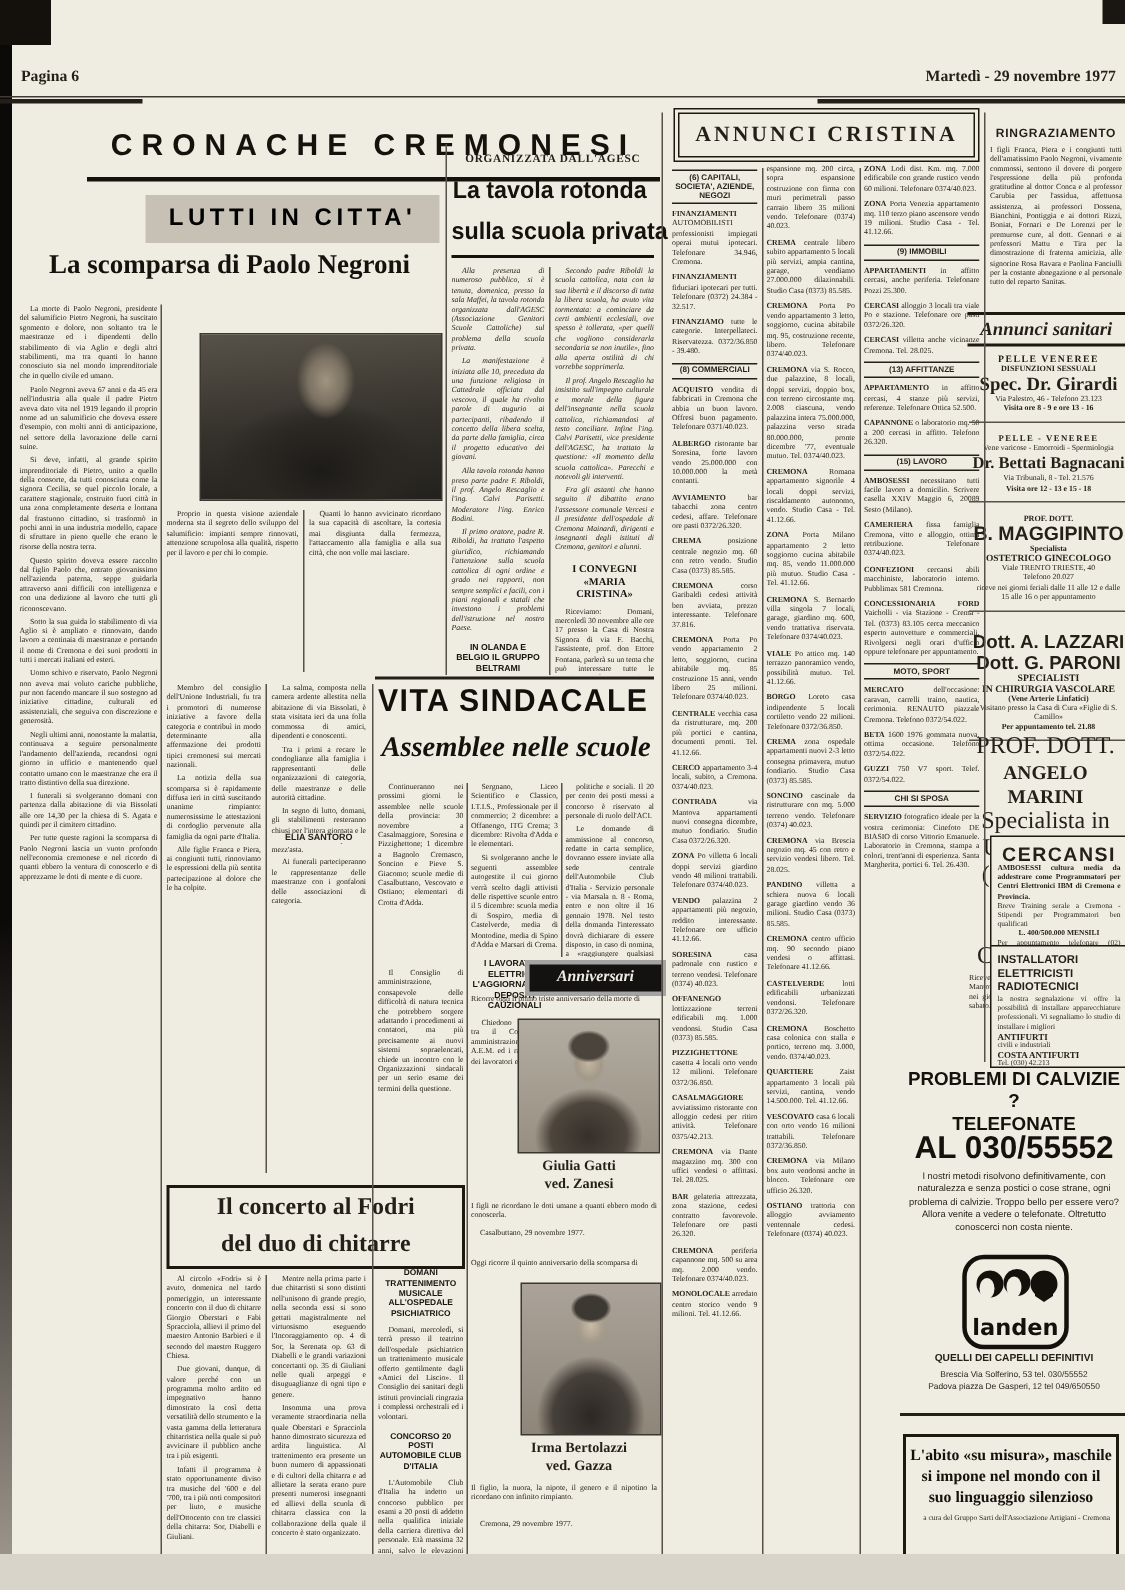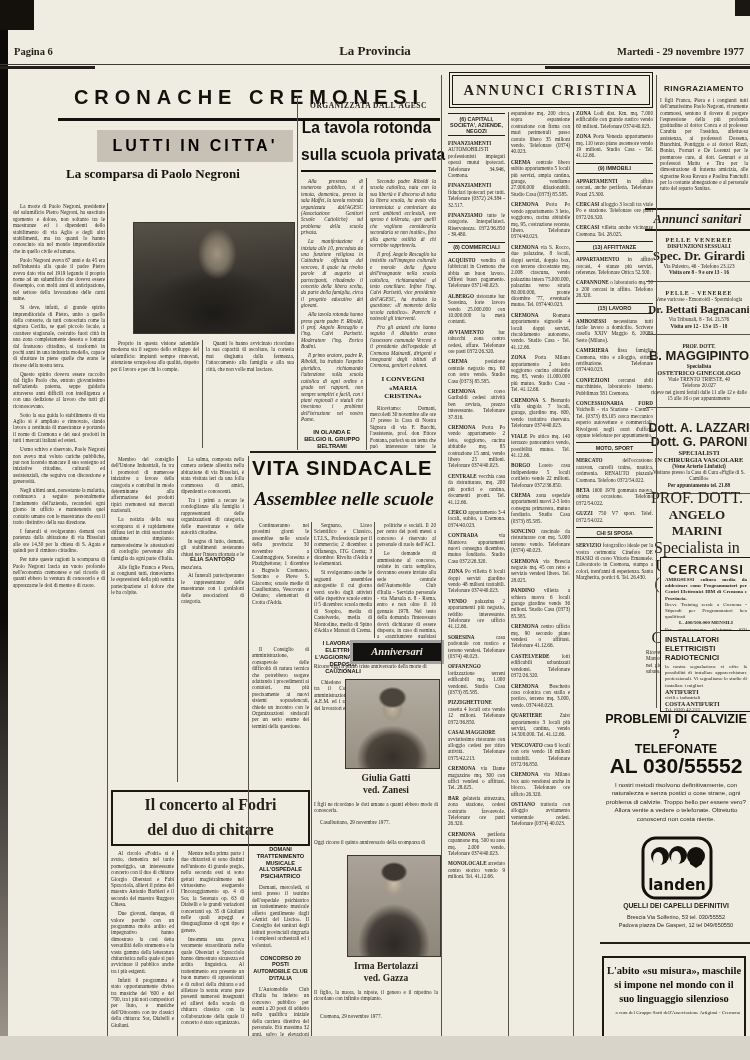--- a/index.html
+++ b/index.html
@@ -15,21 +15,21 @@
   .sub{font-family:"Liberation Sans","DejaVu Sans",sans-serif;font-weight:700;text-align:center;
        font-size:6.3px;line-height:7.6px;margin:4px 1px;color:#18140f;}
   .byline{font-family:"Liberation Sans","DejaVu Sans",sans-serif;font-weight:700;font-size:6px;text-align:center;background:#efece2;}
   
   .masthead{font-weight:700;font-size:13px;text-align:center;}
   .pgnum,.pgdate{font-weight:700;font-size:10.5px;}
   .section-banner{font-family:"Liberation Sans","DejaVu Sans",sans-serif;font-weight:900;
        font-size:20px;letter-spacing:6px;text-align:center;color:#15110c;white-space:nowrap;}
   .kicker-box{background:#c6c1b4;text-align:center;font-family:"Liberation Sans","DejaVu Sans",sans-serif;
        font-weight:900;font-size:16px;letter-spacing:3px;line-height:32px;color:#000000;}
-  .headline1{font-weight:900;font-size:13px;text-align:center;white-space:nowrap;color:#15110c;}
+  .headline1{font-weight:900;font-size:18px;text-align:center;white-space:nowrap;color:#15110c;}
   .headline2{font-family:"Liberation Sans","DejaVu Sans",sans-serif;font-weight:900;font-size:16px;
        line-height:27px;text-align:center;white-space:nowrap;transform:scaleX(.97);transform-origin:left;color:#15110c;}
   .kicker-sm{font-weight:700;font-size:7.5px;text-align:center;letter-spacing:.5px;}
   .vita-banner{font-family:"Liberation Sans","DejaVu Sans",sans-serif;font-weight:900;font-size:21px;
        letter-spacing:1px;white-space:nowrap;transform:scaleX(.96);transform-origin:left;color:#13100b;}
   .assemblee{font-weight:700;font-style:italic;font-size:19px;text-align:center;white-space:nowrap;color:#15110c;}
   .box-head{border:2px solid #1d1810;text-align:center;font-weight:700;font-size:16px;line-height:25px;background:#efece2;}
   .ann-box{border:1px solid #1d1810;outline:1px solid #1d1810;outline-offset:2px;text-align:center;
        font-weight:700;font-size:14.5px;letter-spacing:2px;line-height:28px;background:#efece2;}
   .anniv{background:#141210;color:#f0ece1;font-weight:700;font-style:italic;font-size:10.5px;
@@ -65,21 +65,20 @@
 </head>
 <body>
 
 <div class="page">
 
   <div class="smudge" style="left:0;top:0;width:8px;height:1060px;background:linear-gradient(#0c0a08 58%,#55504a 80%,#a29c91);"></div>
   <div class="smudge" style="left:0;top:0;width:34px;height:30px;"></div>
   <div class="smudge" style="left:735px;top:0;width:15px;height:16px;background:#1a1713;"></div>
 
   <div class="abs pgnum" style="left:14px;top:46px;">Pagina 6</div>
-  <div class="abs masthead" style="left:0;top:43px;width:750px;">La Provincia</div>
   <div class="abs pgdate" style="right:6px;top:46px;position:absolute;">Martedì - 29 novembre 1977</div>
   <div class="hr" style="left:0;top:64px;width:750px;"></div>
   <div class="abs" style="left:0;top:66px;width:95px;height:3px;background:#241f18;"></div>
   <div class="abs" style="left:545px;top:66px;width:205px;height:3px;background:#241f18;"></div>
 
   <div class="abs section-banner" style="left:58px;top:86px;width:382px;">CRONACHE CREMONESI</div>
   <div class="abs" style="left:58px;top:118px;width:382px;height:3px;background:#15110c;"></div>
 
   <div class="abs ann-box" style="left:452px;top:75px;width:196px;height:28px;">ANNUNCI  CRISTINA</div>
 

